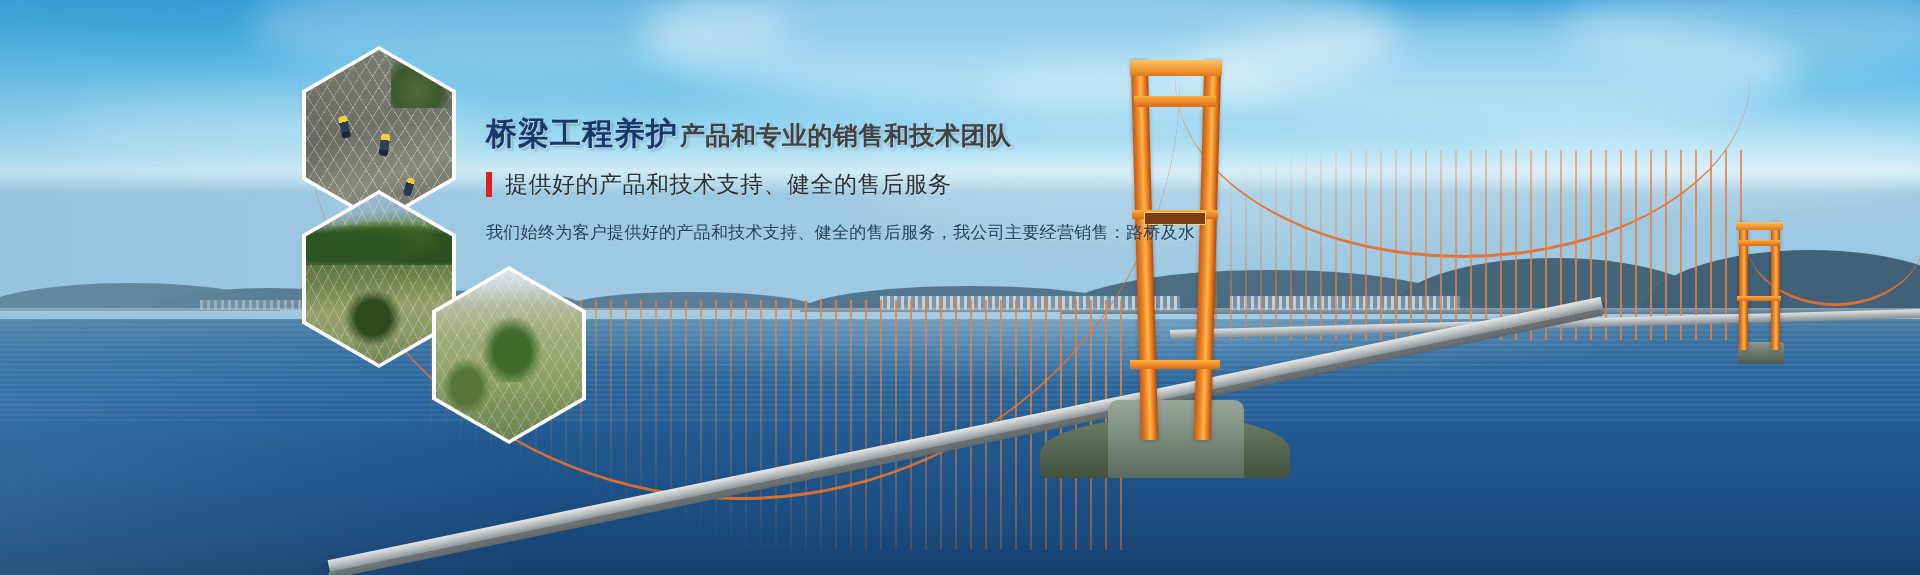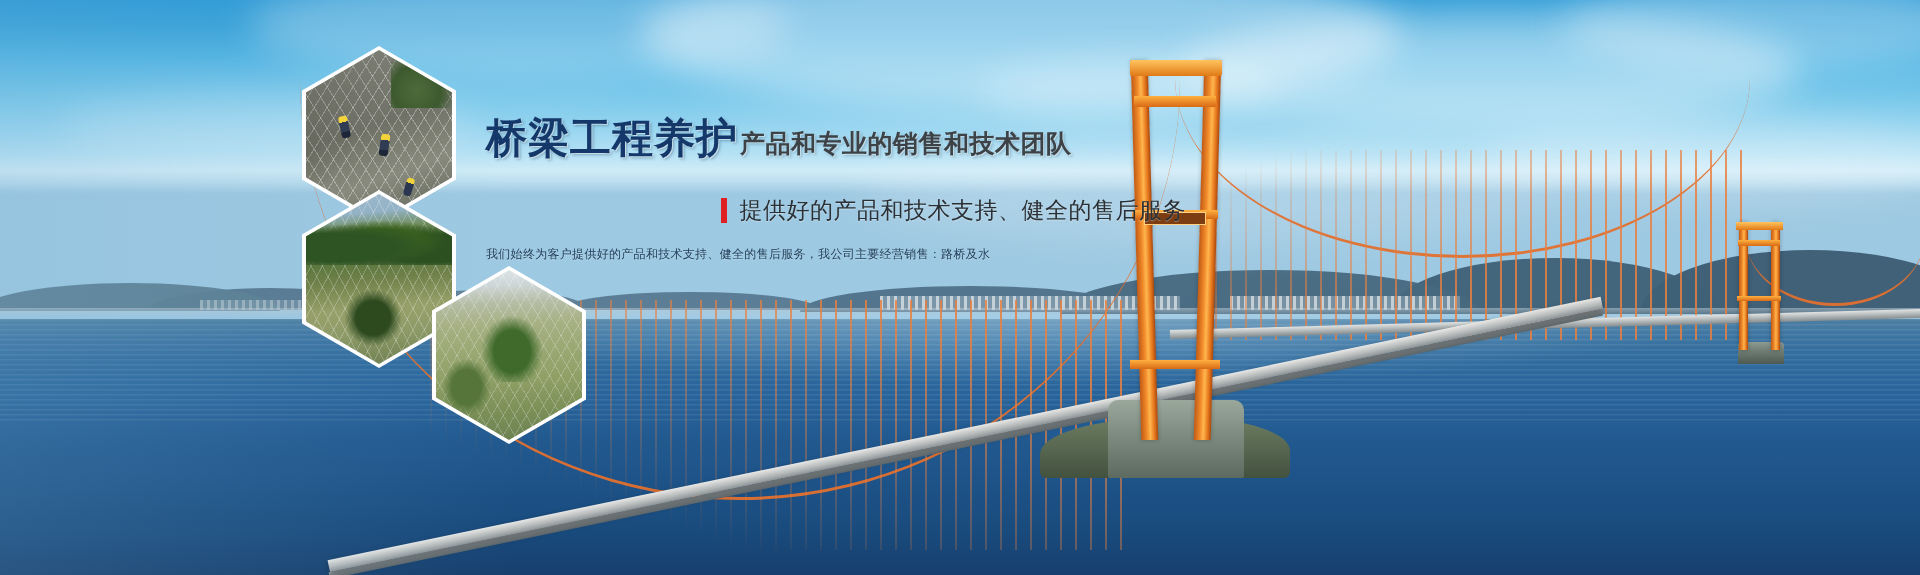--- a/index.html
+++ b/index.html
@@ -277,45 +277,45 @@
   .hx3 .bush { position:absolute; left:30%; top:26%; width:44%; height:40%;
     background:radial-gradient(ellipse at 50% 55%, #3f6a2c 0 40%, rgba(63,106,44,0) 68%); }
   .hx3 .bush2 { position:absolute; left:4%; top:52%; width:34%; height:34%;
     background:radial-gradient(ellipse at 50% 50%, #55753a 0 42%, rgba(85,117,58,0) 70%); }
 
   
   .text-block { position:absolute; left:486px; top:118px; width:700px; }
 
   .headline { white-space:nowrap; line-height:1; }
   .headline .hl-main {
-    font-size:41px; font-weight:bold; letter-spacing:1px;
+    font-size:31px; font-weight:bold; letter-spacing:1px;
     color:#15386b;
     text-shadow:1px 1px 0 rgba(255,255,255,.55), 2px 2px 3px rgba(0,40,80,.30);
   }
   .headline .hl-sub {
     font-size:25px; font-weight:bold; letter-spacing:.5px;
     color:#3d4247; margin-left:2px;
     text-shadow:1px 1px 0 rgba(255,255,255,.45), 2px 2px 3px rgba(0,30,60,.25);
   }
 
   .subheadline {
     display:flex; align-items:center;
-    margin-top:36px; white-space:nowrap;justify-content:flex-end;
+    margin-top:20px; white-space:nowrap;
   }
   .sh-bar {
     width:6px; height:25px; background:#e01f20; margin-right:13px; flex:none;
   }
   .sh-text {
     font-size:23px; color:#2a3035; letter-spacing:.5px;
     text-shadow:0 1px 1px rgba(255,255,255,.35);
   }
 
   .body-copy {
     margin-top:18px;
-    font-size:12px; line-height:1.75;
+    font-size:17px; line-height:1.75;
     color:#22405c; letter-spacing:.3px;
     text-shadow:0 1px 1px rgba(255,255,255,.28);
     width:500px;
   }
   .body-copy span { display:block; white-space:nowrap; }
 
   
   .left-haze {
     position:absolute; left:0; top:0; width:520px; height:100%;
     background:linear-gradient(90deg, rgba(120,175,210,.20), rgba(120,175,210,0));

